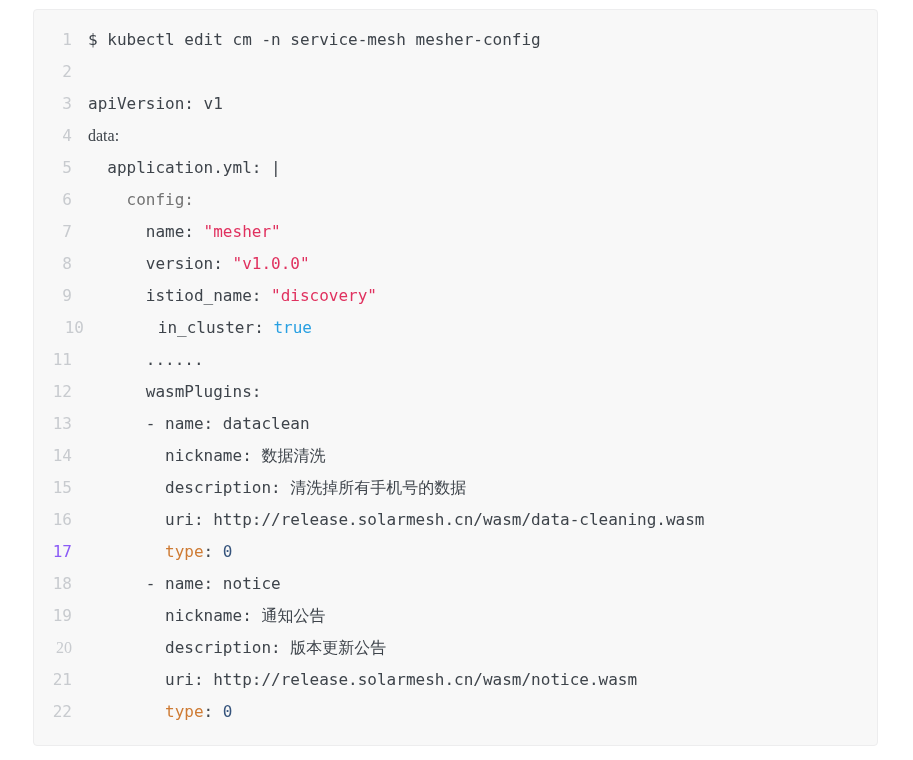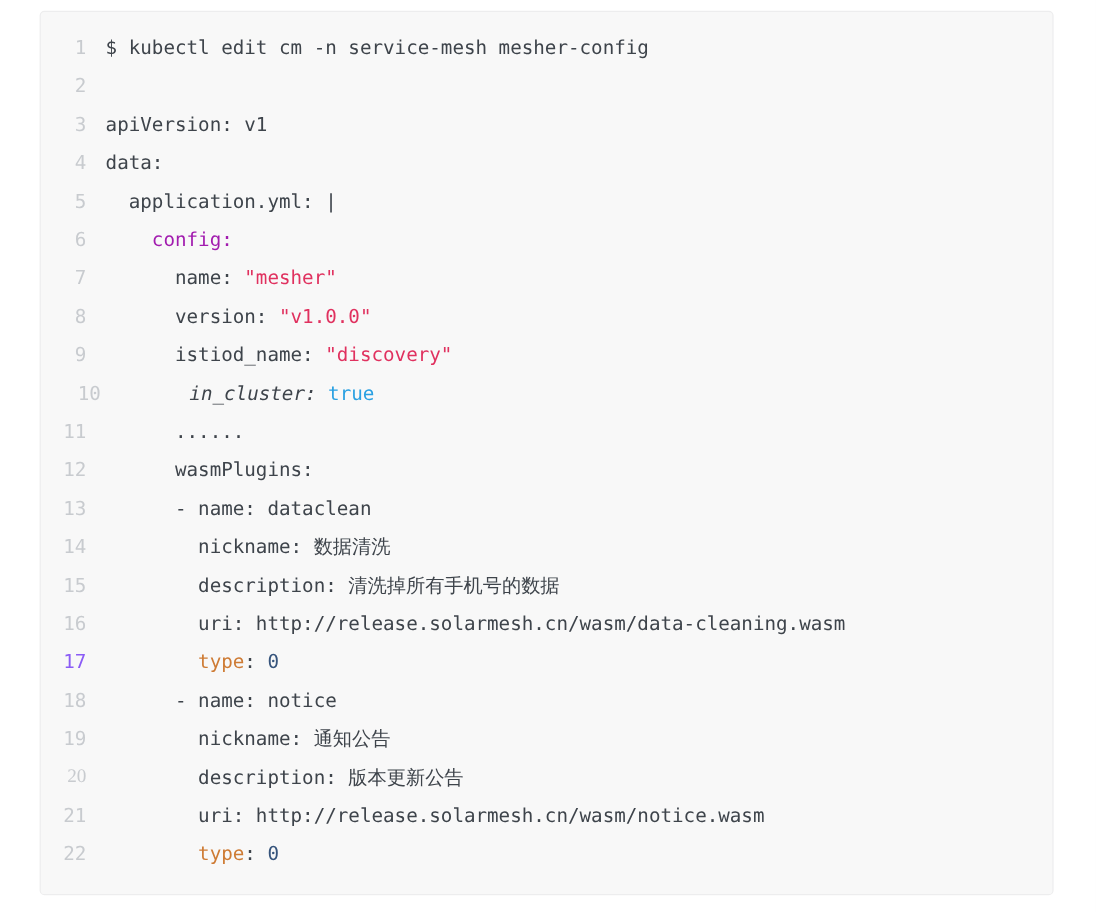--- a/index.html
+++ b/index.html
@@ -41,27 +41,27 @@
     white-space: pre;
   }
 </style>
 </head>
 <body>
 
 <div class="code-panel" id="code-panel" style="background: rgb(248, 248, 248); border-color: rgb(237, 237, 238);">
     <div class="code-line"><span class="gutter" style="color: rgb(200, 203, 207);">1</span><span class="code-text"><span style="color: rgb(62, 68, 75);">$ kubectl edit cm -n service-mesh mesher-config</span></span></div>
     <div class="code-line"><span class="gutter" style="color: rgb(200, 203, 207);">2</span><span class="code-text"></span></div>
     <div class="code-line"><span class="gutter" style="color: rgb(200, 203, 207);">3</span><span class="code-text"><span style="color: rgb(62, 68, 75);">apiVersion: v1</span></span></div>
-    <div class="code-line"><span class="gutter" style="color: rgb(200, 203, 207);">4</span><span class="code-text"><span style="color: rgb(62, 68, 75);">data:</span></span></div>
+    <div class="code-line"><span class="gutter" style="color: rgb(200, 203, 207);">4</span><span class="code-text"><span style="color: rgb(62, 68, 75); font-family: Liberation Serif, serif;">data:</span></span></div>
     <div class="code-line"><span class="gutter" style="color: rgb(200, 203, 207);">5</span><span class="code-text"><span style="color: rgb(62, 68, 75);">  application.yml: |</span></span></div>
-    <div class="code-line"><span class="gutter" style="color: rgb(200, 203, 207);">6</span><span class="code-text"><span style="color: #a21caf;">    config:</span></span></div>
+    <div class="code-line"><span class="gutter" style="color: rgb(200, 203, 207);">6</span><span class="code-text"><span style="color: #737373;">    config:</span></span></div>
     <div class="code-line"><span class="gutter" style="color: rgb(200, 203, 207);">7</span><span class="code-text"><span style="color: rgb(62, 68, 75);">      name: </span><span style="color: rgb(224, 49, 95);">"mesher"</span></span></div>
     <div class="code-line"><span class="gutter" style="color: rgb(200, 203, 207);">8</span><span class="code-text"><span style="color: rgb(62, 68, 75);">      version: </span><span style="color: rgb(224, 49, 95);">"v1.0.0"</span></span></div>
     <div class="code-line"><span class="gutter" style="color: rgb(200, 203, 207);">9</span><span class="code-text"><span style="color: rgb(62, 68, 75);">      istiod_name: </span><span style="color: rgb(224, 49, 95);">"discovery"</span></span></div>
-    <div class="code-line"><span class="gutter" style="color: rgb(200, 203, 207); margin-left: 12px;">10</span><span class="code-text"><span style="color: rgb(62, 68, 75); font-style: italic;">      in_cluster: </span><span style="color: rgb(41, 160, 226);">true</span></span></div>
+    <div class="code-line"><span class="gutter" style="color: rgb(200, 203, 207); margin-left: 12px;">10</span><span class="code-text"><span style="color: rgb(62, 68, 75);">      in_cluster: </span><span style="color: rgb(41, 160, 226);">true</span></span></div>
     <div class="code-line"><span class="gutter" style="color: rgb(200, 203, 207);">11</span><span class="code-text"><span style="color: rgb(62, 68, 75);">      ......</span></span></div>
     <div class="code-line"><span class="gutter" style="color: rgb(200, 203, 207);">12</span><span class="code-text"><span style="color: rgb(62, 68, 75); text-align: center;">      wasmPlugins:</span></span></div>
     <div class="code-line"><span class="gutter" style="color: rgb(200, 203, 207);">13</span><span class="code-text"><span style="color: rgb(62, 68, 75);">      - name: dataclean</span></span></div>
     <div class="code-line"><span class="gutter" style="color: rgb(200, 203, 207);">14</span><span class="code-text"><span style="color: rgb(62, 68, 75);">        nickname: 数据清洗</span></span></div>
     <div class="code-line"><span class="gutter" style="color: rgb(200, 203, 207);">15</span><span class="code-text"><span style="color: rgb(62, 68, 75);">        description: 清洗掉所有手机号的数据</span></span></div>
     <div class="code-line"><span class="gutter" style="color: rgb(200, 203, 207);">16</span><span class="code-text"><span style="color: rgb(62, 68, 75);">        uri: http://release.solarmesh.cn/wasm/data-cleaning.wasm</span></span></div>
     <div class="code-line"><span class="gutter" style="color: #8b5cf6;">17</span><span class="code-text"><span style="color: rgb(62, 68, 75);">        </span><span style="color: rgb(206, 123, 52);">type</span><span style="color: rgb(62, 68, 75);">: </span><span style="color: rgb(54, 84, 124);">0</span></span></div>
     <div class="code-line"><span class="gutter" style="color: rgb(200, 203, 207);">18</span><span class="code-text"><span style="color: rgb(62, 68, 75);">      - name: notice</span></span></div>
     <div class="code-line"><span class="gutter" style="color: rgb(200, 203, 207);">19</span><span class="code-text"><span style="color: rgb(62, 68, 75);">        nickname: 通知公告</span></span></div>
     <div class="code-line"><span class="gutter" style="color: rgb(200, 203, 207); font-family: Liberation Serif, serif;">20</span><span class="code-text"><span style="color: rgb(62, 68, 75); margin-top: 36px;">        description: 版本更新公告</span></span></div>

